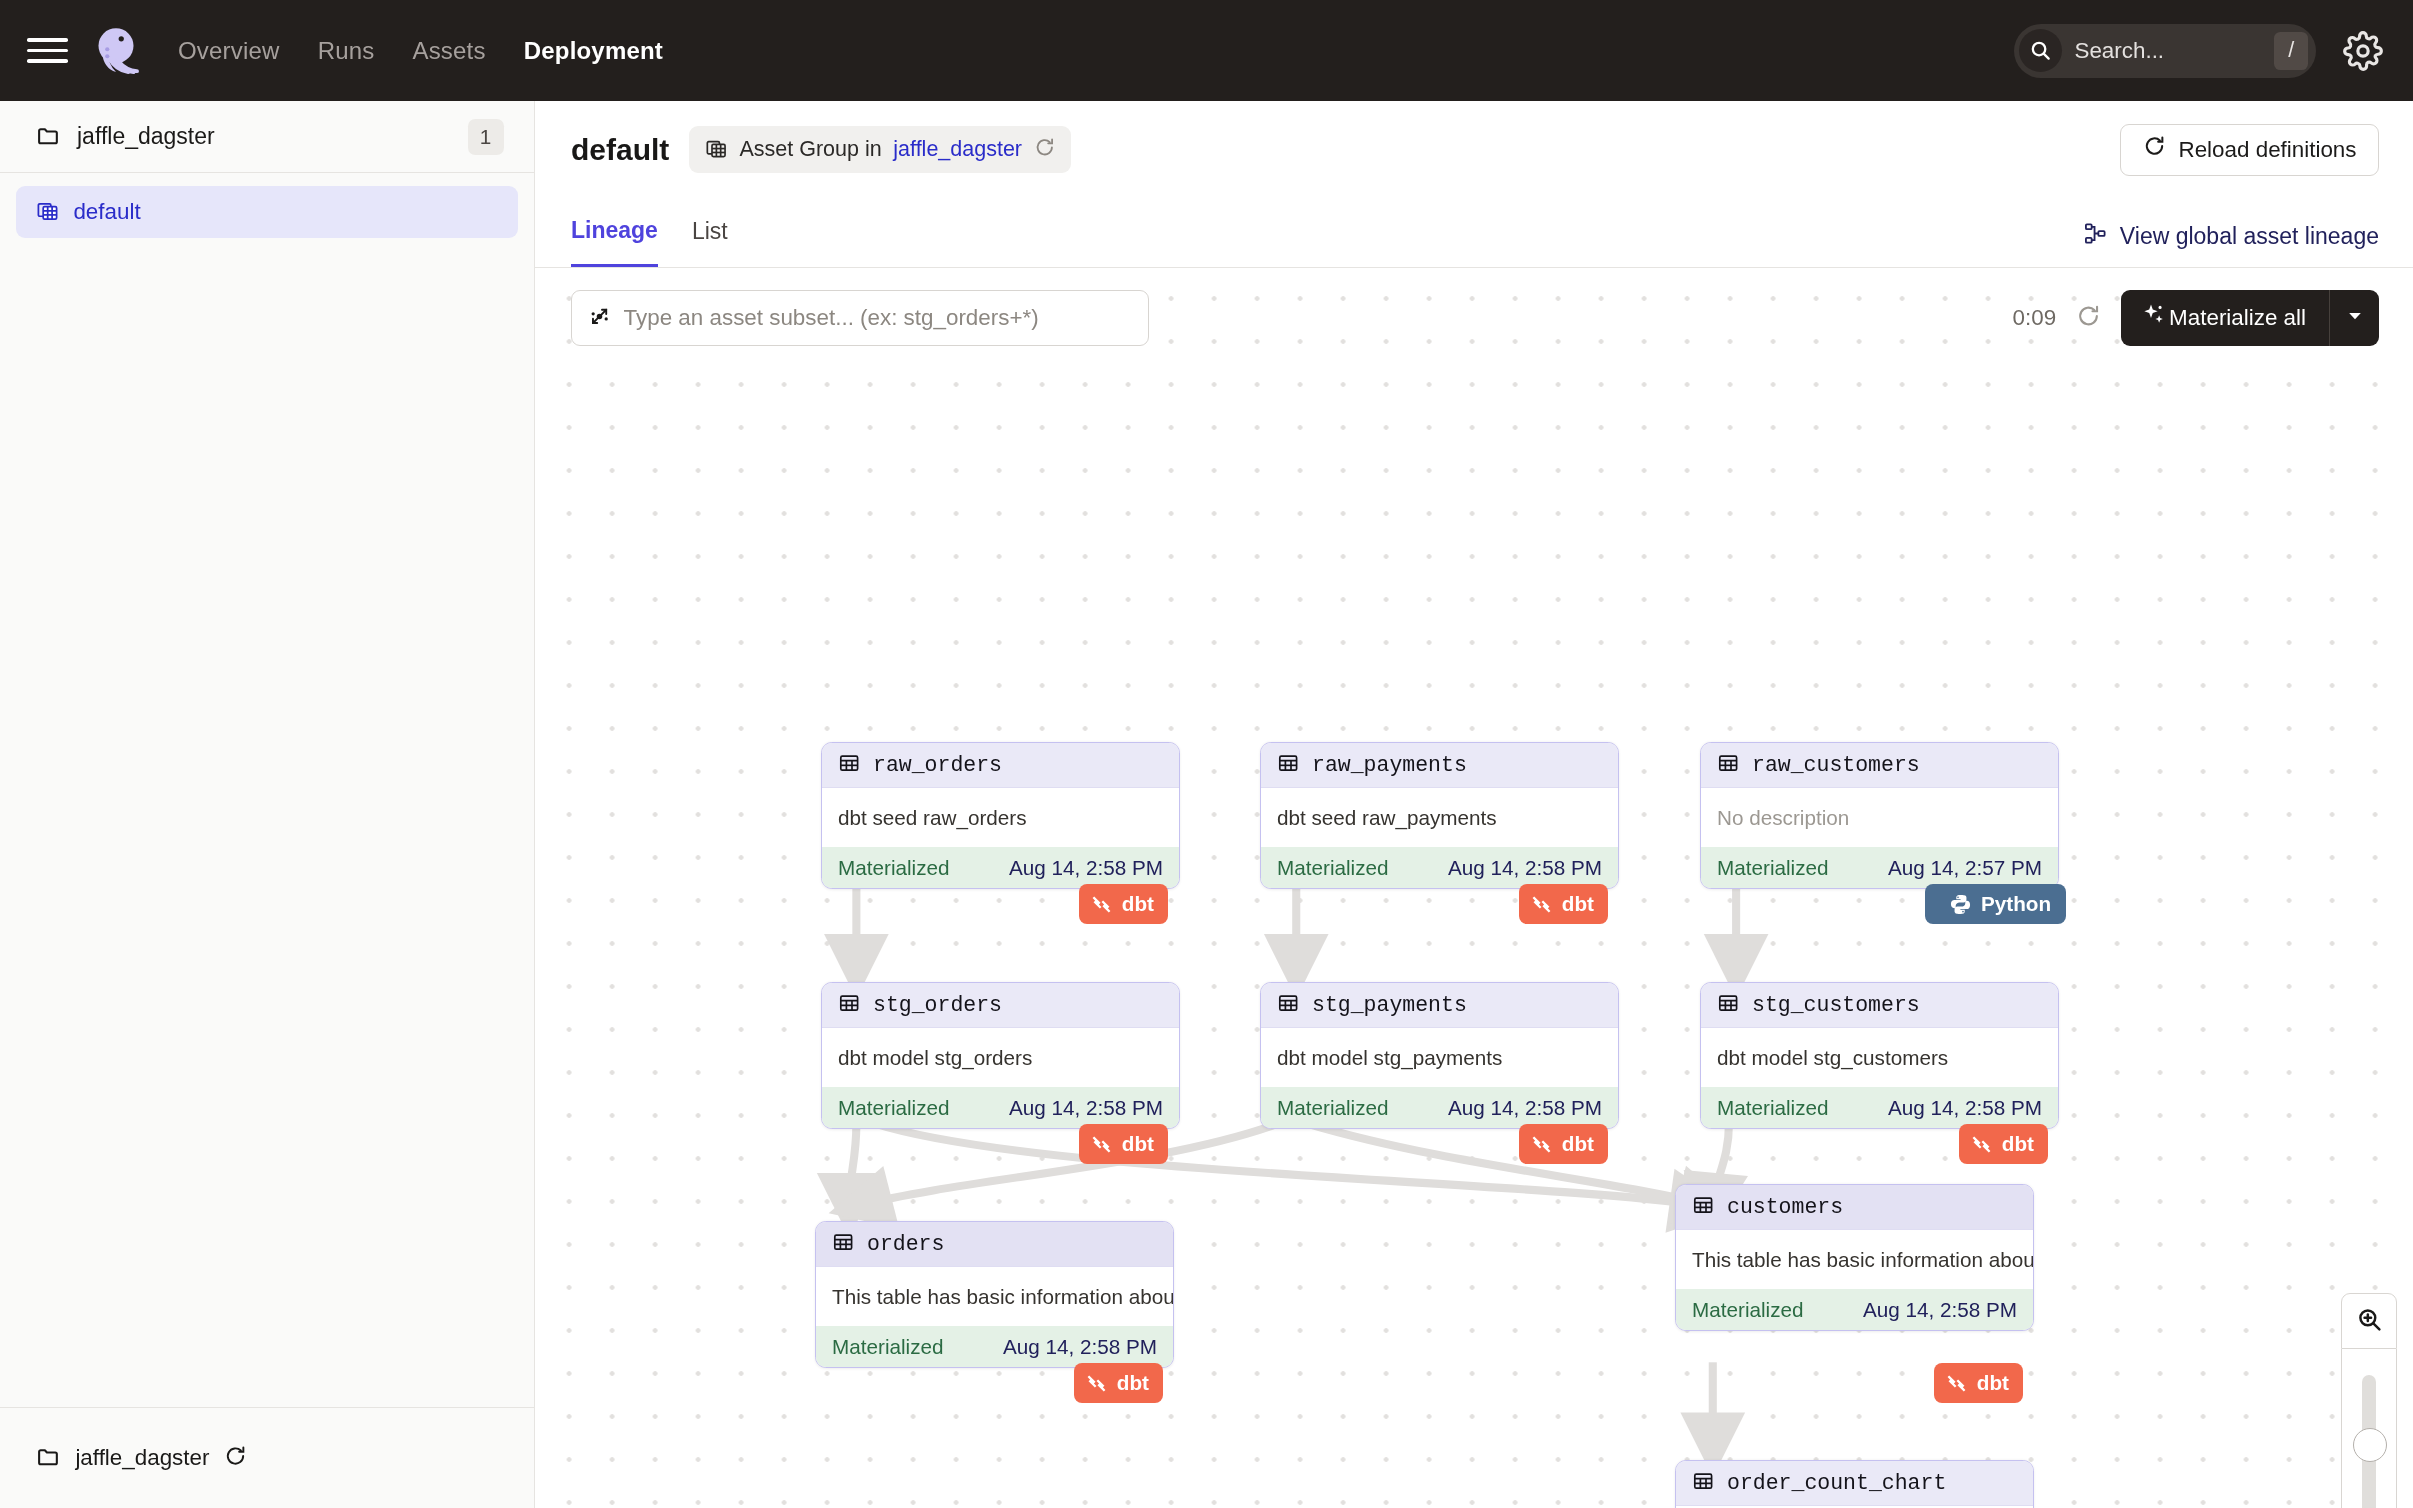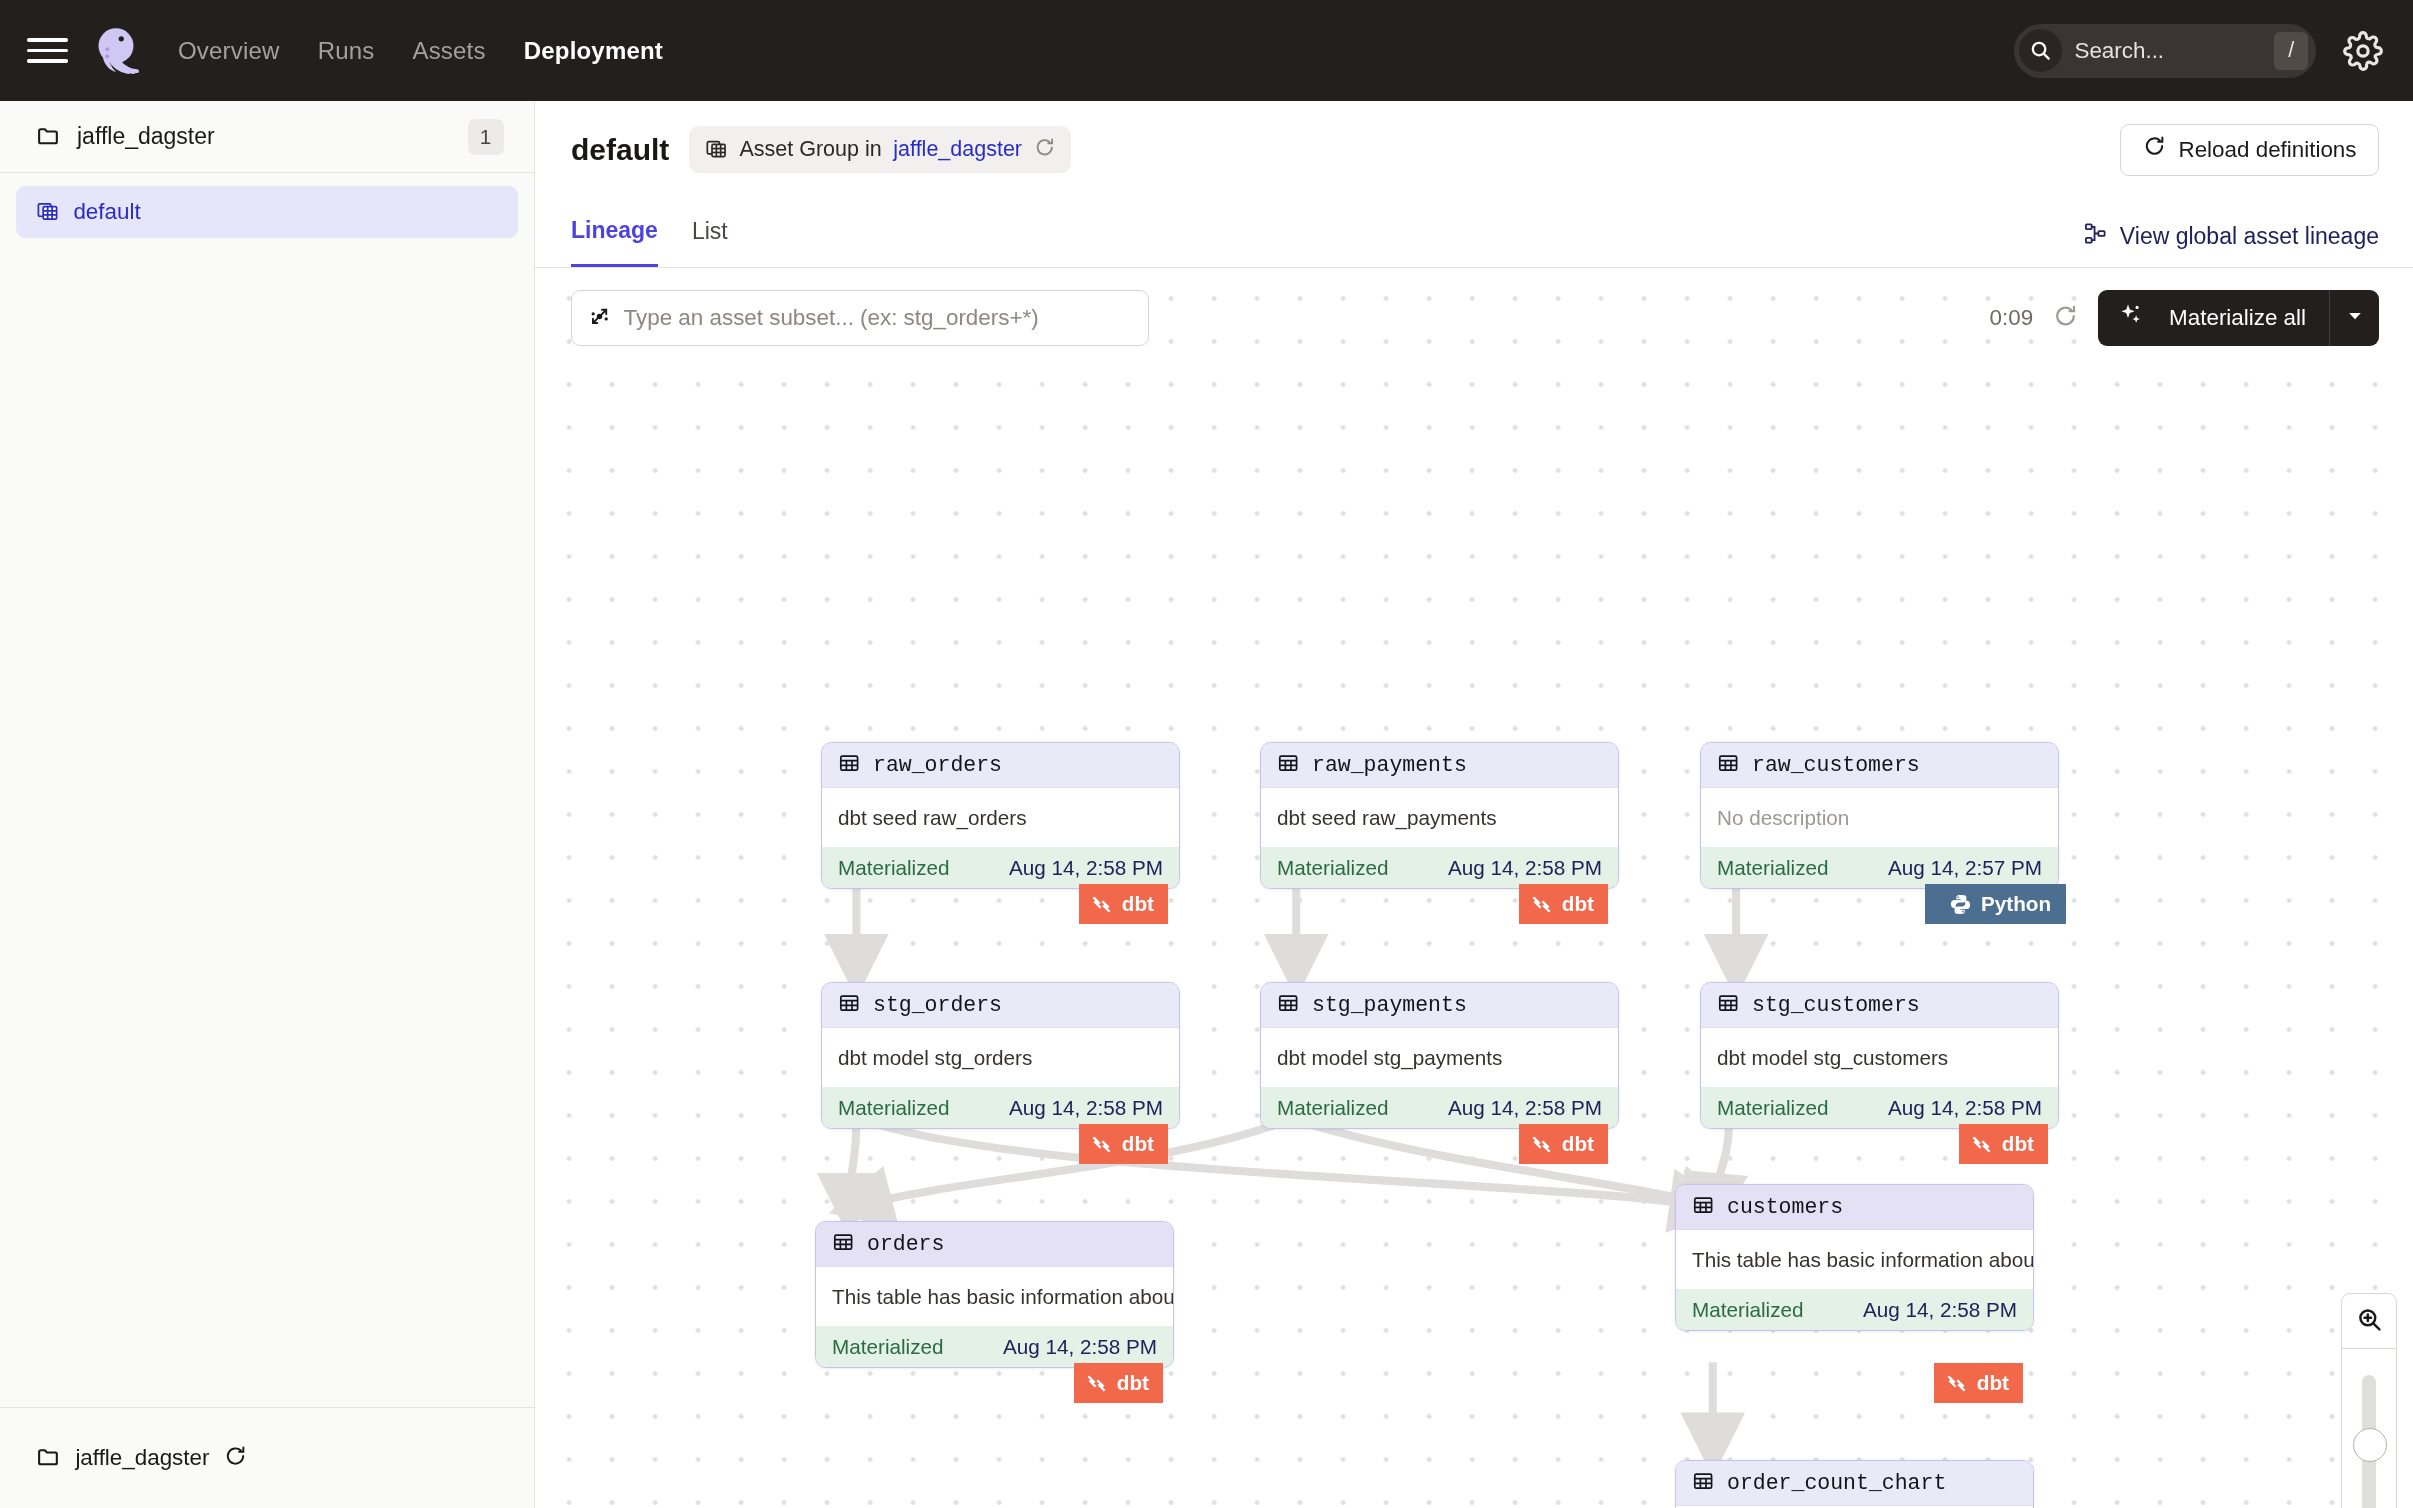--- a/index.html
+++ b/index.html
@@ -125,21 +125,21 @@
     width: 578px; height: 56px; background: #fff; border: 0.9px solid #D8D5D1;
     border-radius: 9px; display: flex; align-items: center; gap: 12.6px;
     padding: 0 16px; cursor: text;
   }
   .subset-ph { font-size: 22.4px; color: #8C8781; }
   .tb-right { margin-left: auto; display: flex; align-items: center; gap: 20px; }
   .timer { font-size: 22.4px; color: #6E6963; }
   .mat-group { display: flex; align-items: stretch; height: 56px; }
   .btn-mat {
     background: #231F1D; color: #fff; border-radius: 9px 0 0 9px;
-    display: flex; align-items: center; gap: 26px; padding: 0 23px 0 20px;
+    display: flex; align-items: center; gap: 3px; padding: 0 23px 0 20px;
     font-size: 22.4px; cursor: pointer;
   }
   .btn-mat-caret {
     background: #231F1D; border-radius: 0 9px 9px 0; width: 50px;
     display: flex; align-items: center; justify-content: center; cursor: pointer;
     border-left: 0.9px solid #46403C;
   }
 
   .svg-layer { position: absolute; inset: 0; z-index: 5; }
 
@@ -164,21 +164,21 @@
   }
   .node-desc.empty { color: #9C9892; }
   .node-foot {
     height: 41px; background: #E4F1E6; display: flex; align-items: center;
     justify-content: space-between; padding: 0 16px;
   }
   .foot-status { font-size: 20.7px; color: #2B6B43; }
   .foot-time { font-size: 20.7px; color: #21215B; }
 
   .tag {
-    position: absolute; height: 40px; border-radius: 0; display: flex;
+    position: absolute; height: 40px; border-radius: 8px; display: flex;
     align-items: center; gap: 9px; padding: 0 14.4px 0 10.8px; z-index: 11;
     cursor: pointer;
   }
   .tag span { font-size: 20.7px; color: #fff; font-weight: 700; }
   .tag.dbt { background: #F2684B; }
   .tag.python { background: #4B6E91; padding-left: 24px; }
 
   
   .zoomctl {
     position: absolute; right: 16px; top: 1025px; width: 56px; z-index: 30;

